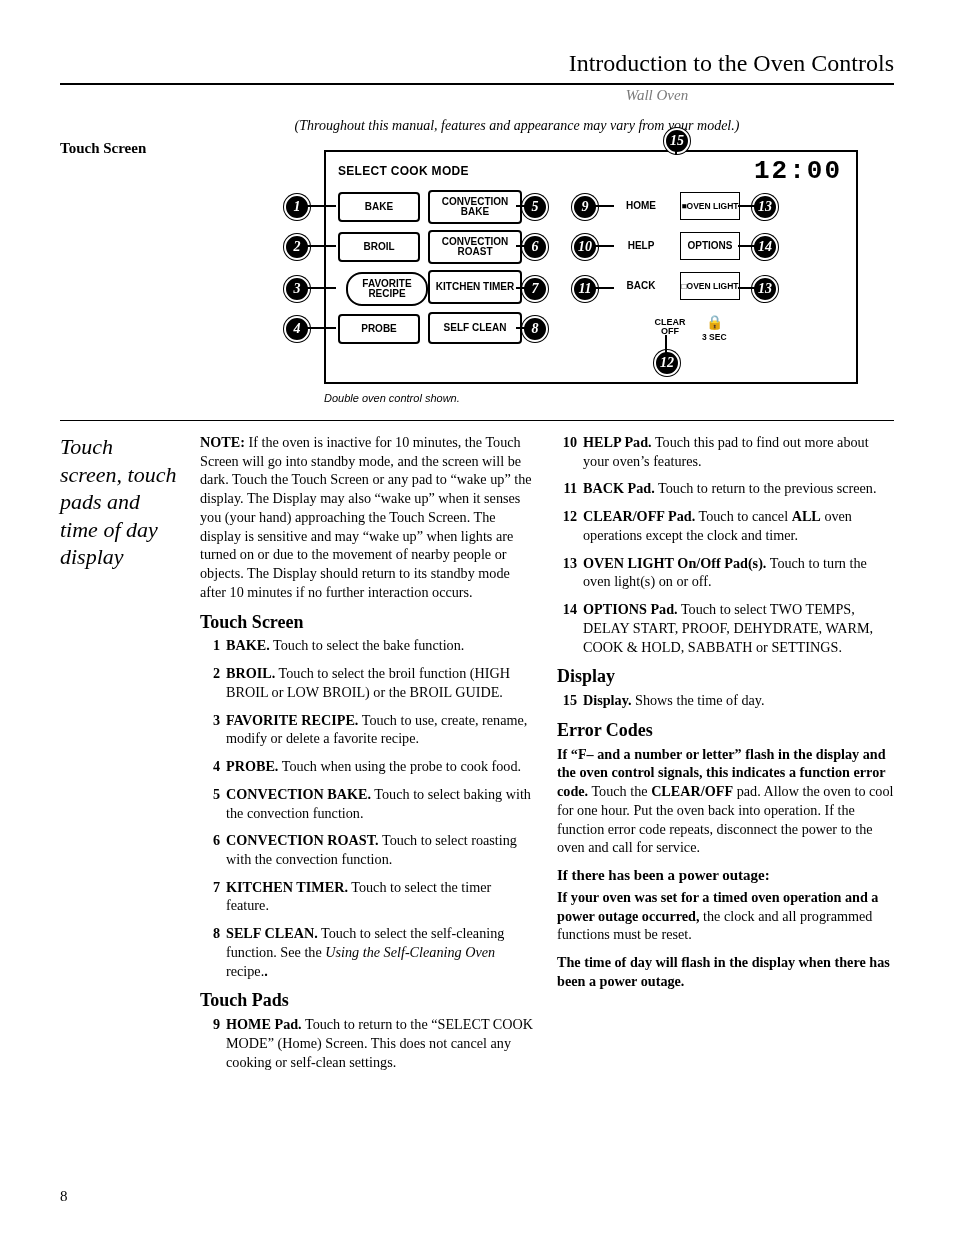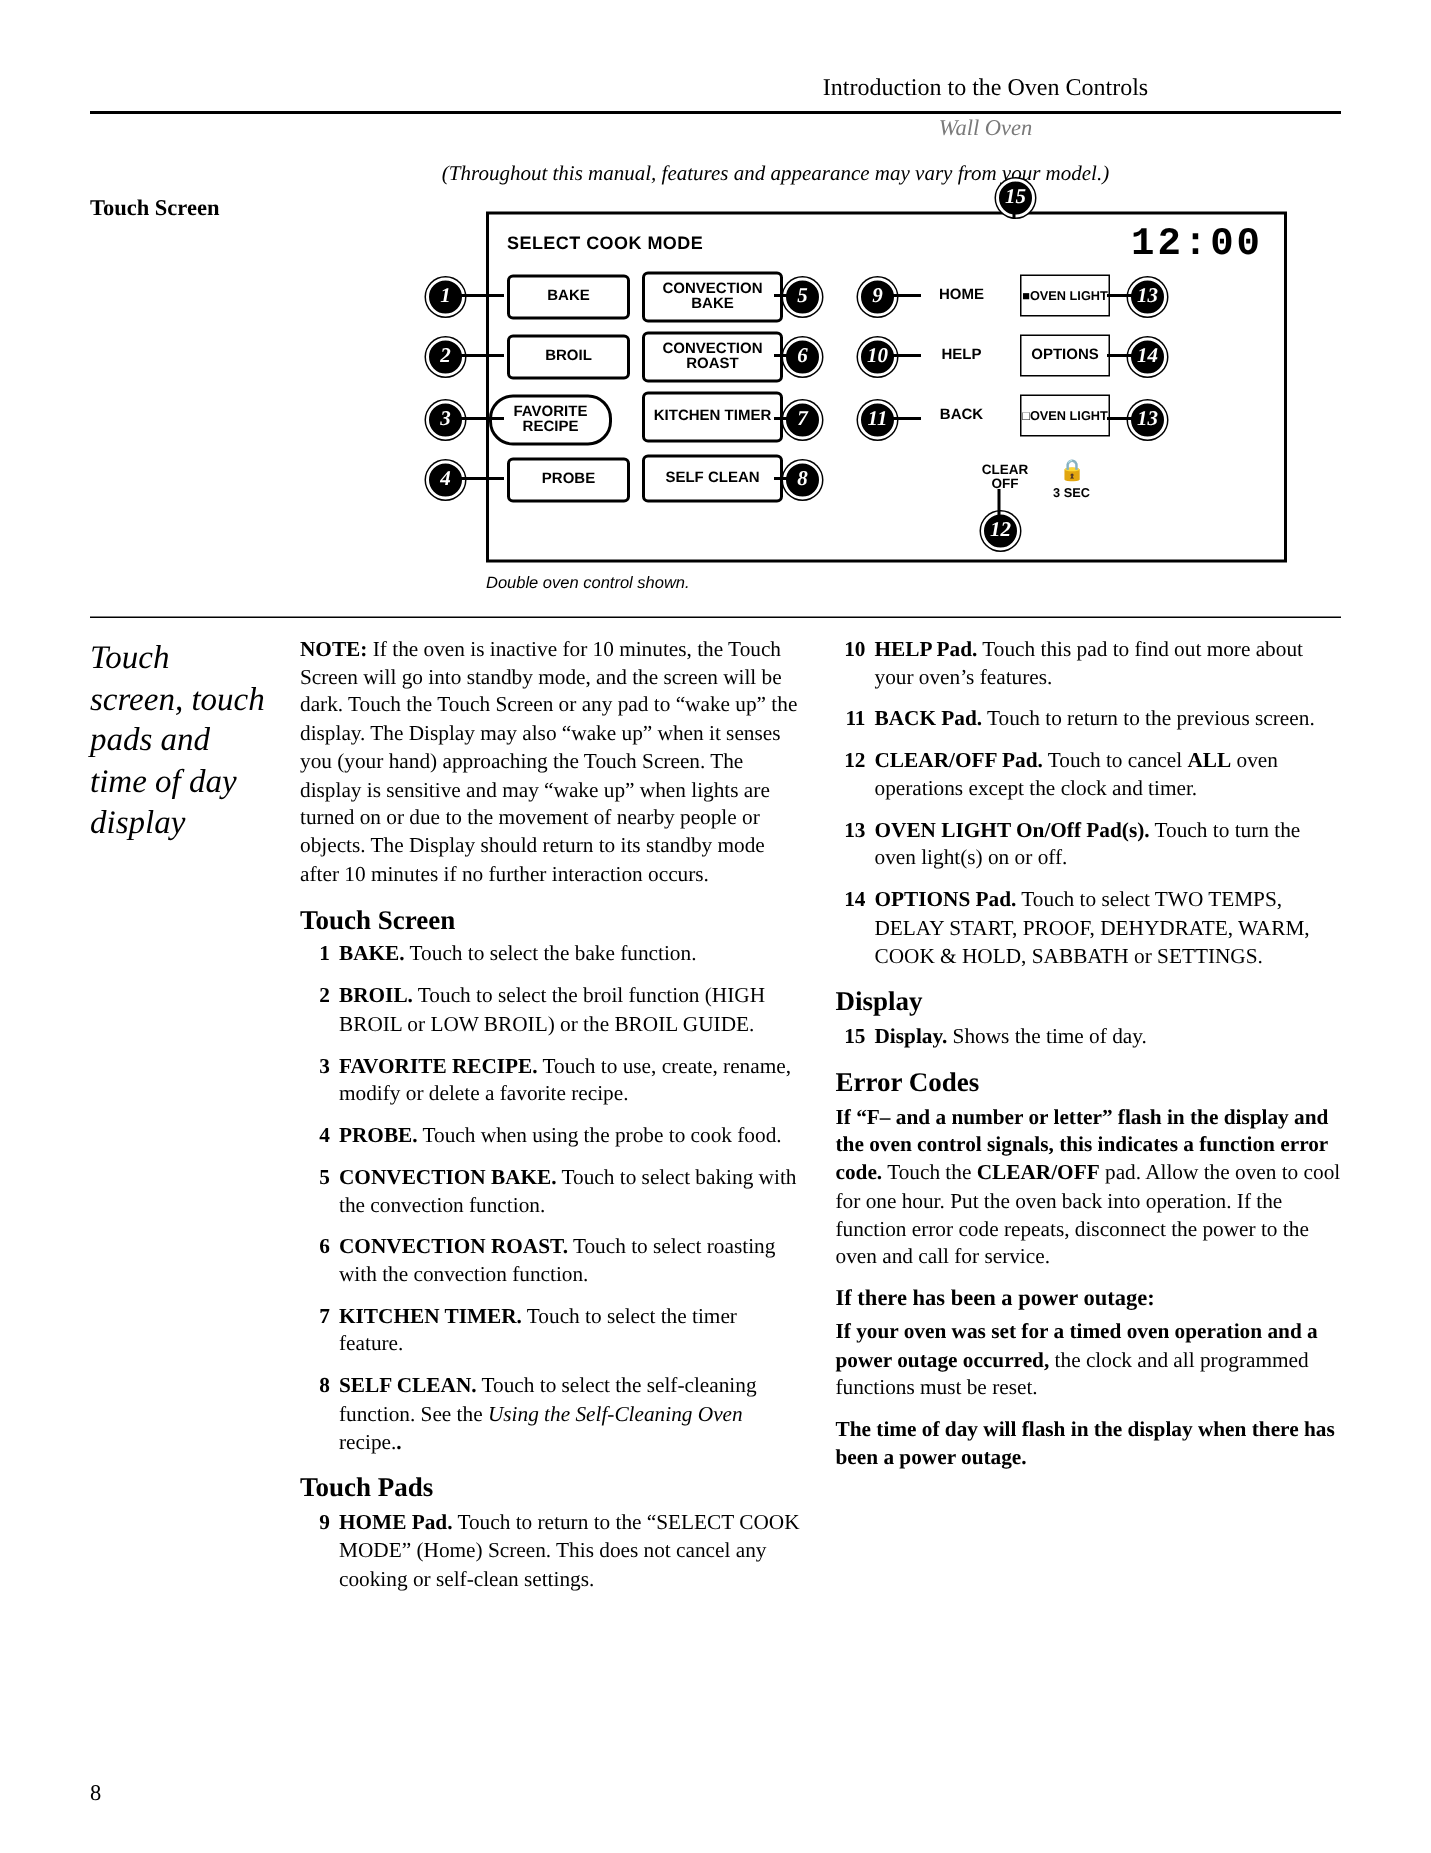--- a/index.html
+++ b/index.html
@@ -15,22 +15,22 @@
     position: relative;
   }
   .pagenum {
     position: absolute;
     bottom: 30px;
     left: 60px;
     font-size: 15px;
   }
   
   .hdr-title {
-    text-align: center;
-    font-size: 16px;
+    text-align: right;
+    font-size: 24px;
     margin: 0 0 4px 360px;
   }
   .hdr-rule {
     border: none;
     border-top: 2px solid #000;
     margin: 6px 0 2px 0;
   }
   .hdr-sub {
     text-align: center;
     font-style: italic;
@@ -135,21 +135,21 @@
     <div class="h">Touch Screen</div>
   </div>
 
   <div class="diagram">
     <div class="panel">
       <div class="sel-title"><span class="sc">SELECT COOK MODE</span></div>
       <div class="clock">12:00</div>
 
       <div class="btn rounded" style="left:12px; top:40px; width:78px; height:26px;">BAKE</div>
       <div class="btn rounded" style="left:12px; top:80px; width:78px; height:26px;">BROIL</div>
-      <div class="btn rounded" style="left:0; top:120px; width:78px; height:30px;border-radius:16px;">FAVORITE RECIPE</div>
+      <div class="btn rounded" style="left:20px; top:120px; width:78px; height:30px;border-radius:16px;">FAVORITE RECIPE</div>
       <div class="btn rounded" style="left:12px; top:162px; width:78px; height:26px;">PROBE</div>
 
       <div class="btn rounded" style="left:102px; top:38px; width:90px; height:30px;">CONVECTION BAKE</div>
       <div class="btn rounded" style="left:102px; top:78px; width:90px; height:30px;">CONVECTION ROAST</div>
       <div class="btn rounded" style="left:102px; top:118px; width:90px; height:30px;">KITCHEN TIMER</div>
       <div class="btn rounded" style="left:102px; top:160px; width:90px; height:28px;">SELF CLEAN</div>
 
       <div class="btn no-border" style="left:290px; top:42px; width:50px; height:24px;">HOME</div>
       <div class="btn no-border" style="left:290px; top:82px; width:50px; height:24px;">HELP</div>
       <div class="btn no-border" style="left:290px; top:122px; width:50px; height:24px;">BACK</div>

